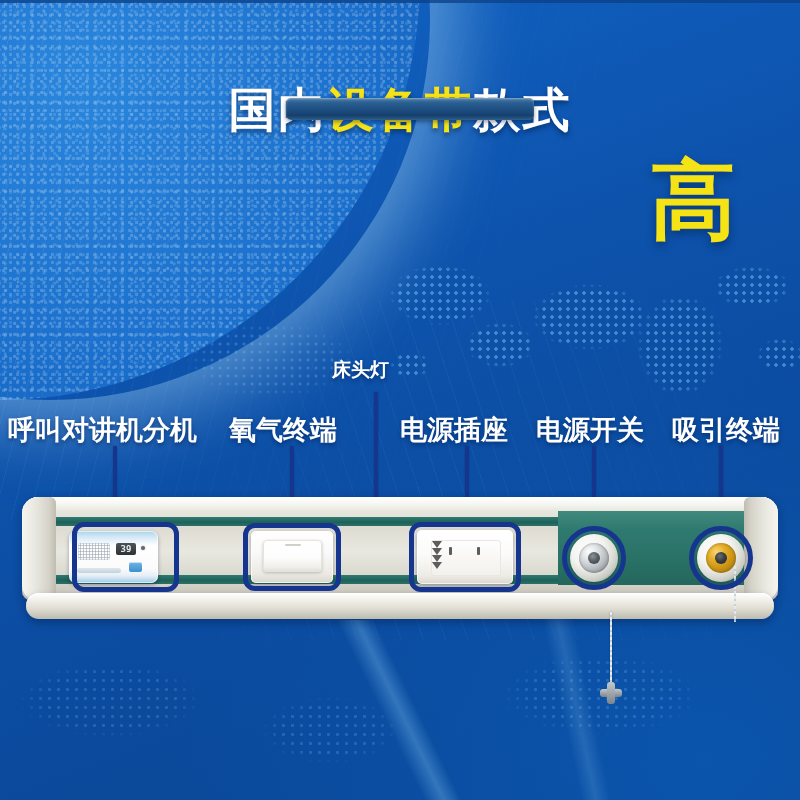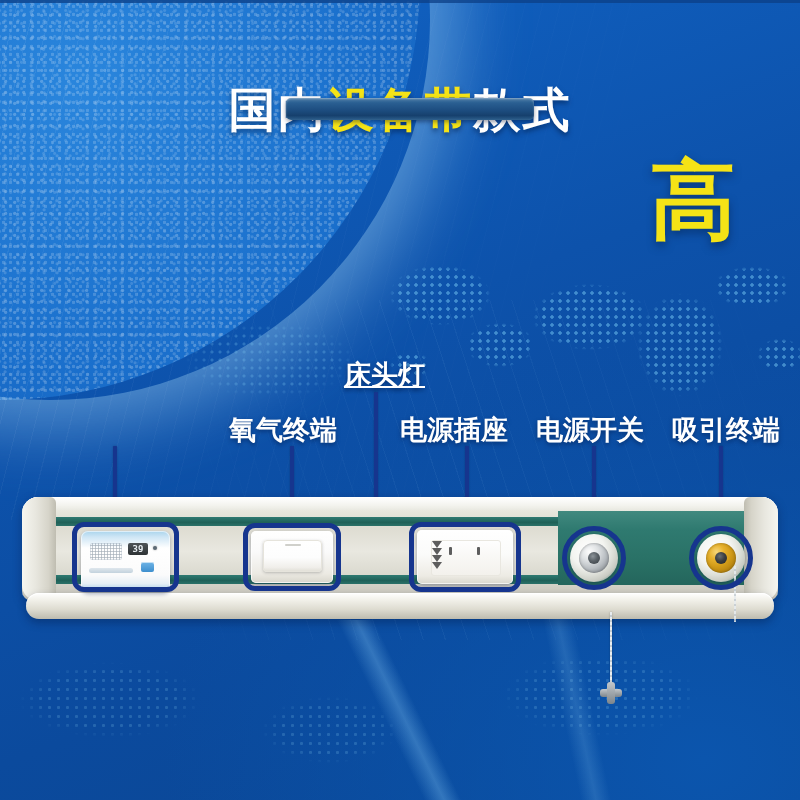--- a/index.html
+++ b/index.html
@@ -197,21 +197,21 @@
     box-shadow:0 4px 9px rgba(0,20,60,.35), inset 0 1px 0 #fff;
   }
   .lamp{
     position:absolute;left:286px;top:98px;width:248px;height:22px;border-radius:5px;
     background:linear-gradient(180deg,#4f7ea8 0%,#2a5f92 22%,#1d4d80 55%,#16406d 80%,#2d5f8c 100%);
     box-shadow:inset 0 1px 2px rgba(255,255,255,.35), 0 2px 4px rgba(0,10,40,.4);
   }
 
   
   .intercom{
-    position:absolute;left:81px;top:531px;width:89px;height:61px;border-radius:7px;
+    position:absolute;left:69px;top:531px;width:89px;height:52px;border-radius:7px;
     background:linear-gradient(180deg,#a9d4ec 0%,#cfe6f5 10%,#ffffff 28%,#fbfbfb 72%,#e6eff6 86%,#9dc9e6 100%);
     box-shadow:0 2px 4px rgba(0,20,60,.35), inset 0 0 0 1px rgba(255,255,255,.6);
   }
   .ic-grille{
     position:absolute;left:9px;top:12px;width:30px;height:15px;opacity:.55;
     background-image:radial-gradient(circle,#6d7d8c 0 .9px,rgba(0,0,0,0) 1.3px);
     background-size:3px 3px;
     border:1px solid rgba(120,140,160,.45);
     border-radius:2px;
   }
@@ -347,22 +347,23 @@
   <div class="beam2"></div>
   <div class="topline"></div>
 
   <div class="headline">
     <div class="hl1"><span class="hl-white">国内</span><span class="hl-yellow">设备带</span><span class="hl-white">款式</span></div>
   </div>
   <div class="row2">
     <div class="hl-big">高</div>
   </div>
 
+  <div class="label" style="left:8px;top:412px;font-size:27px;">呼叫对讲机分机</div>
   <div class="label" style="left:229px;top:412px;font-size:27px;">氧气终端</div>
-  <div class="label" style="left:344px;top:357px;font-size:27px;text-decoration:underline;">床头灯</div>
+  <div class="label" style="left:332px;top:357px;font-size:19px;">床头灯</div>
   <div class="label" style="left:400px;top:412px;font-size:27px;">电源插座</div>
   <div class="label" style="left:536px;top:412px;font-size:27px;">电源开关</div>
   <div class="label" style="left:672px;top:412px;font-size:27px;">吸引终端</div>
 
   <div class="lead" style="left:113px;top:446px;height:84px;"></div>
   <div class="lead" style="left:290px;top:446px;height:84px;"></div>
   <div class="lead" style="left:374px;top:392px;height:216px;"></div>
   <div class="lead" style="left:465px;top:446px;height:84px;"></div>
   <div class="lead" style="left:592px;top:446px;height:92px;"></div>
   <div class="lead" style="left:719px;top:446px;height:92px;"></div>

